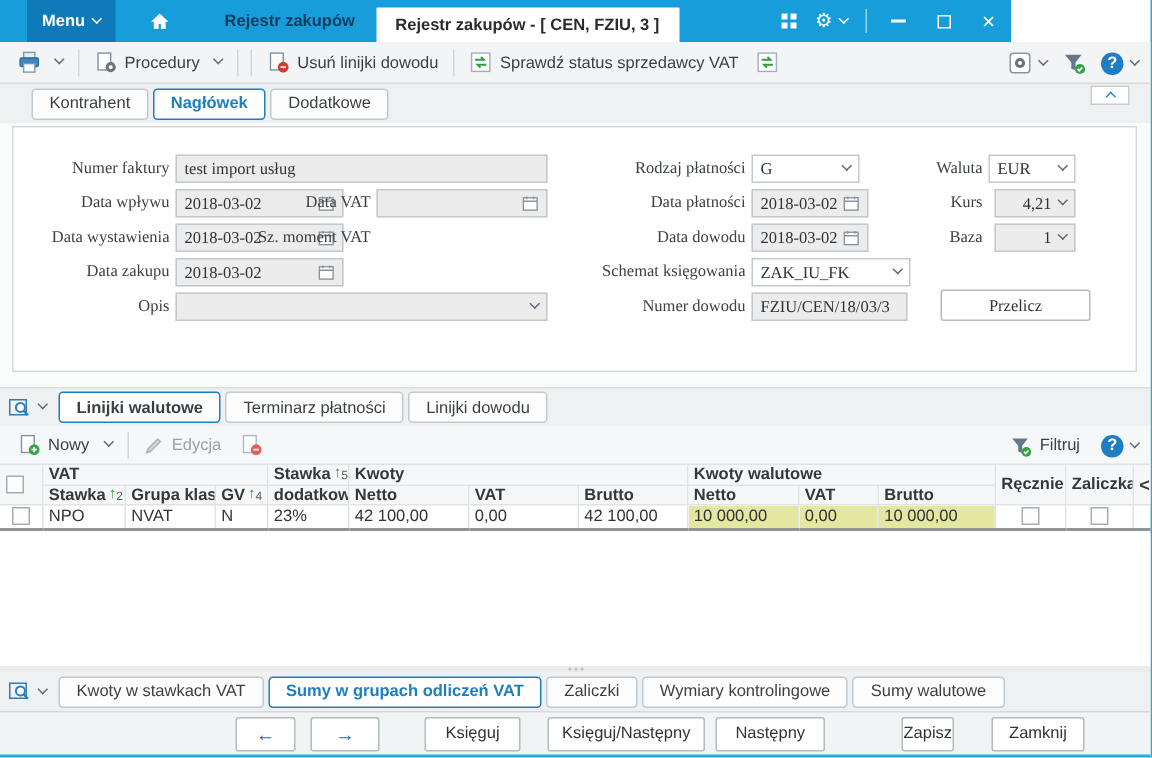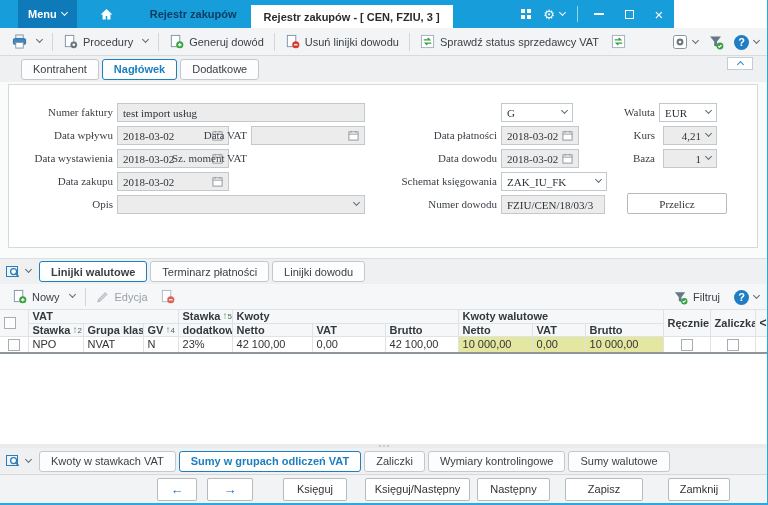--- a/index.html
+++ b/index.html
@@ -138,28 +138,20 @@
     <div class="tbtn">
       <svg width="15" height="15" viewBox="0 0 16 16">
         <rect x="2.5" y="1.5" width="9" height="12" fill="#fff" stroke="#7d93a6"></rect>
         <circle cx="11.5" cy="11.5" r="3.6" fill="#6b7580"></circle>
           <circle cx="11.5" cy="11.5" r="1.4" fill="#fff"></circle>
       </svg>
       <span>Procedury</span>
       <span class="chev"></span>
     </div>
     <div class="tsep"></div>
-    <div class="tbtn">
-      <svg width="15" height="15" viewBox="0 0 16 16">
-        <rect x="2.5" y="1.5" width="9" height="12" fill="#fff" stroke="#7d93a6"></rect>
-        <circle cx="11.5" cy="11.5" r="3.8" fill="#35a33f"></circle>
-        <path d="M11.5 9.6v3.8M9.6 11.5h3.8" stroke="#fff" stroke-width="1.3"></path>
-      </svg>
-      <span>Generuj dowód</span>
-    </div>
     <div class="tsep"></div>
     <div class="tbtn">
       <svg width="15" height="15" viewBox="0 0 16 16">
         <rect x="2.5" y="1.5" width="9" height="12" fill="#fff" stroke="#7d93a6"></rect>
         <circle cx="11.5" cy="11.5" r="3.8" fill="#d63a30"></circle>
         <path d="M9.6 11.5h3.8" stroke="#fff" stroke-width="1.3"></path>
       </svg>
       <span>Usuń linijki dowodu</span>
     </div>
     <div class="tsep"></div>
@@ -261,20 +253,21 @@
       <svg class="calico" width="11" height="11" viewBox="0 0 12 12">
           <rect x="1" y="2" width="10" height="9" fill="#fff" stroke="#8a939b"></rect>
           <line x1="1" y1="4.5" x2="11" y2="4.5" stroke="#8a939b"></line>
           <line x1="3.5" y1="1" x2="3.5" y2="3" stroke="#8a939b"></line>
           <line x1="8.5" y1="1" x2="8.5" y2="3" stroke="#8a939b"></line>
         </svg>
     </div>
 
     <div class="flabel" style="left:120px;top:64px;width:118px;">Sz. moment VAT</div>
 
+    <div class="flabel" style="left:330px;top:18px;width:158px;">Rodzaj płatności</div>
     <div class="fld white" style="left:492px;top:18px;width:72px;">
       <span class="fval">G</span>
       <span class="chev"></span>
     </div>
 
     <div class="flabel" style="left:330px;top:41px;width:158px;">Data płatności</div>
     <div class="fld" style="left:492px;top:41px;width:78px;">
       <span class="fval">2018-03-02</span>
       <svg class="calico" width="11" height="11" viewBox="0 0 12 12">
           <rect x="1" y="2" width="10" height="9" fill="#fff" stroke="#8a939b"></rect>
@@ -494,18 +487,18 @@
     <div class="tab">Wymiary kontrolingowe</div>
     <div class="tab">Sumy walutowe</div>
   </div>
 
   <div class="botbar">
     <div class="btn bbtn arrowbtn" style="margin-left:157px;width:40px;">←</div>
     <div class="btn bbtn arrowbtn" style="margin-left:10px;width:46px;">→</div>
     <div class="btn bbtn" style="margin-left:30px;width:64px;">Księguj</div>
     <div class="btn bbtn" style="margin-left:18px;width:105px;">Księguj/Następny</div>
     <div class="btn bbtn" style="margin-left:7px;width:73px;">Następny</div>
-    <div class="btn bbtn" style="margin-left:15px;width:78px;">Zapisz</div>
+    <div class="btn bbtn" style="margin-left:51px;width:35px;">Zapisz</div>
     <div class="btn bbtn" style="margin-left:25px;width:62px;">Zamknij</div>
   </div>
   <div class="cyanline"></div>
 
 </div>
 
 </body></html>

